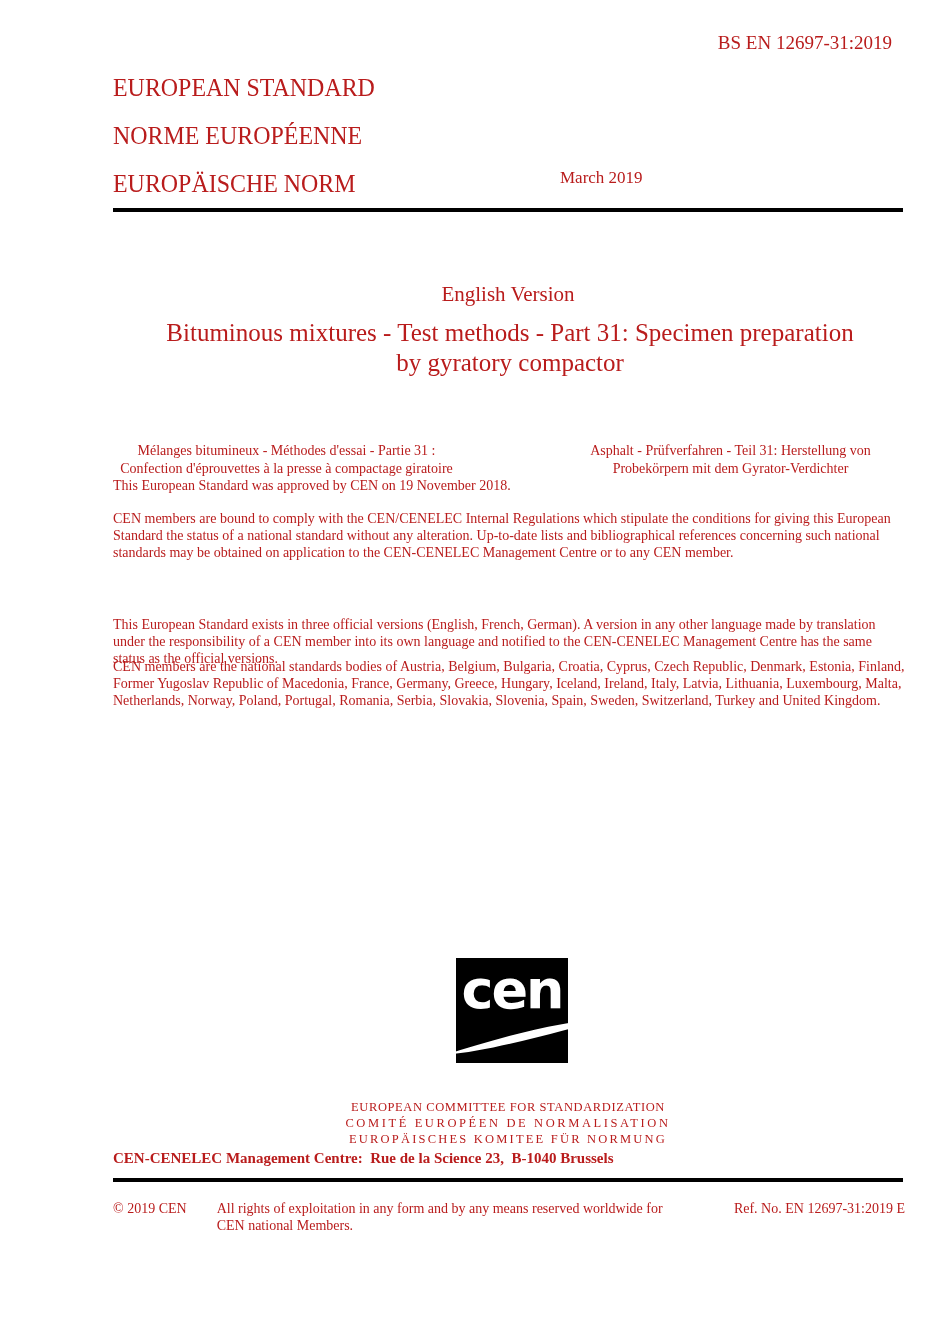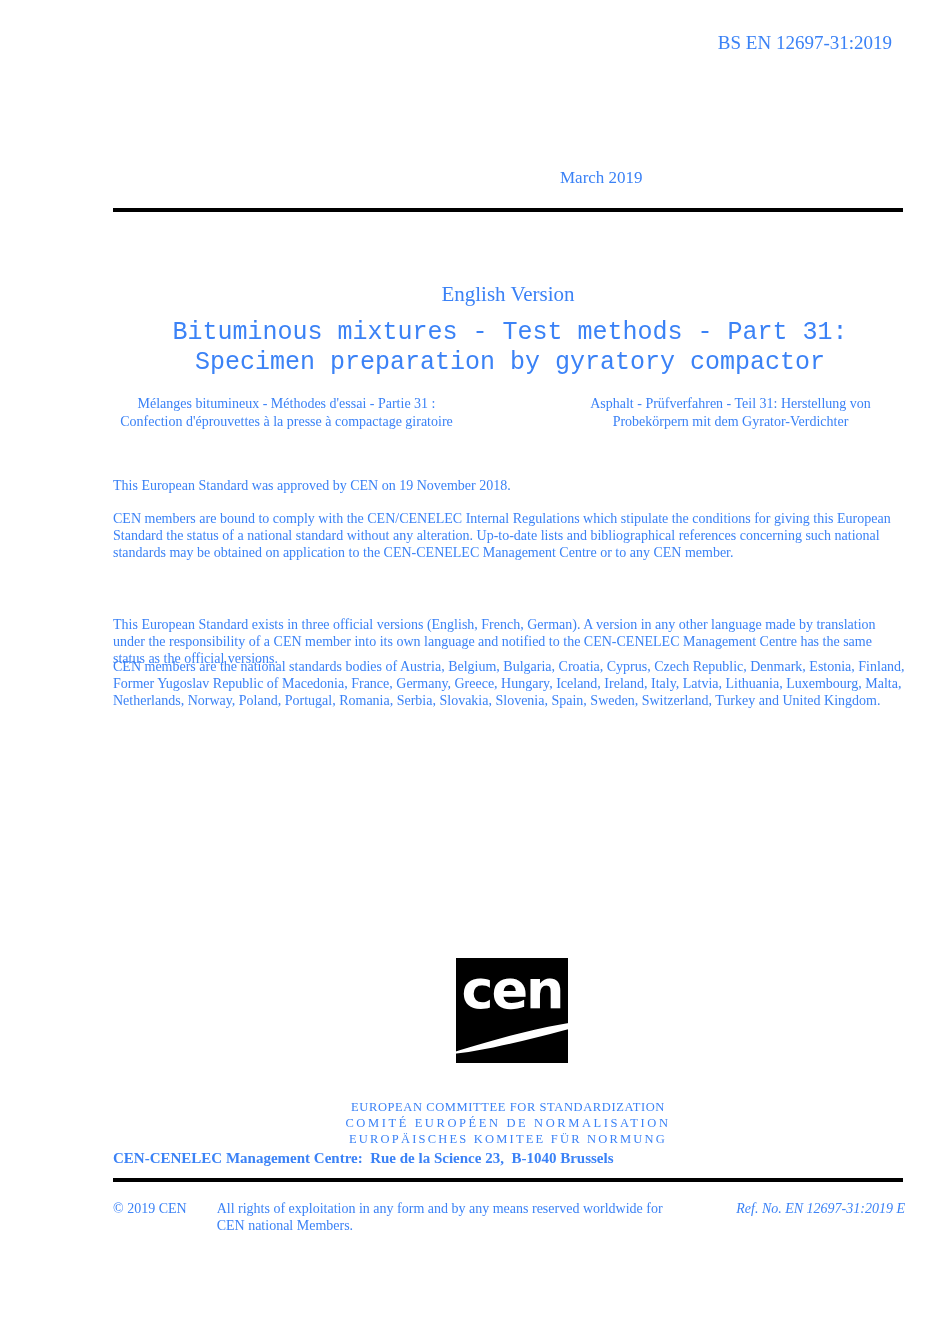--- a/index.html
+++ b/index.html
@@ -1,21 +1,21 @@
 <!DOCTYPE html>
 <html><head>
 <meta charset="utf-8">
 <style>
   html, body { margin: 0; padding: 0; background: #ffffff; }
   .page {
     position: relative;
     width: 950px;
     height: 1344px;
     background: #ffffff;
-    color: #3b82f6;
+    color: #b91c1c;
     font-family: "Liberation Serif", "DejaVu Serif", serif;
     overflow: hidden;
   }
   .doc-ref {
     position: absolute; top: 32px; right: 58px;
     font-size: 19px;
   }
   .std-titles { position: absolute; left: 113px; top: 64px; }
   .std-title {
     font-size: 26px; line-height: 48px; white-space: nowrap;
@@ -36,28 +36,28 @@
     position: absolute; left: 113px; top: 224px; width: 790px;
     display: flex; justify-content: space-between;
     font-size: 16px;
   }
   .version-label {
     position: absolute; left: 113px; top: 282px; width: 790px;
     text-align: center; font-size: 21px;
   }
   .main-title {
     position: absolute; left: 155px; top: 318px; width: 710px;
-    text-align: center; font-size: 25px; line-height: 30px; font-family: Liberation Mono, monospace;
+    text-align: center; font-size: 25px; line-height: 30px;
   }
   .subtitles {
     position: absolute; left: 113px; top: 395px; width: 790px;
     display: flex; justify-content: space-between;
   }
   .subtitle {
-    font-size: 14px; line-height: 18px; text-align: center;
+    font-size: 14px; line-height: 18px; text-align: center; margin-top: 47px;
   }
   .subtitle-fr { width: 347px; }
   .subtitle-de { width: 345px; }
   .para {
     position: absolute; left: 113px; width: 792px;
     font-size: 14px; line-height: 17px; text-align: left;
   }
   .para-1 { top: 477px; }
   .para-2 { top: 510px; }
   .para-3 { top: 592px; margin-top: 24px; }
@@ -75,29 +75,34 @@
     font-size: 15px; font-weight: bold;
     white-space: pre-wrap;
   }
   .footer {
     position: absolute; left: 113px; top: 1200px; width: 792px;
     display: flex; align-items: flex-start;
     font-size: 14px; line-height: 17px;
   }
   .footer-copyright { white-space: nowrap; }
   .footer-rights { margin-left: 30px; width: 452px; }
-  .footer-ref { margin-left: auto; text-align: right; white-space: nowrap; font-style: italic; }
+  .footer-ref { margin-left: auto; text-align: right; white-space: nowrap; }
 </style>
 </head>
 <body>
 
 <div class="page">
 
   <div class="doc-ref">BS EN 12697-31:2019</div>
 
+  <div class="std-titles">
+    <div class="std-title">EUROPEAN STANDARD</div>
+    <div class="std-title">NORME EUROPÉENNE</div>
+    <div class="std-title">EUROPÄISCHE NORM</div>
+  </div>
 
   <div class="pub-date">March 2019</div>
 
   <div class="rule rule-top"></div>
 
 
   <div class="version-label">English Version</div>
 
   <div class="main-title">Bituminous mixtures - Test methods - Part 31: Specimen preparation by gyratory compactor</div>
 

